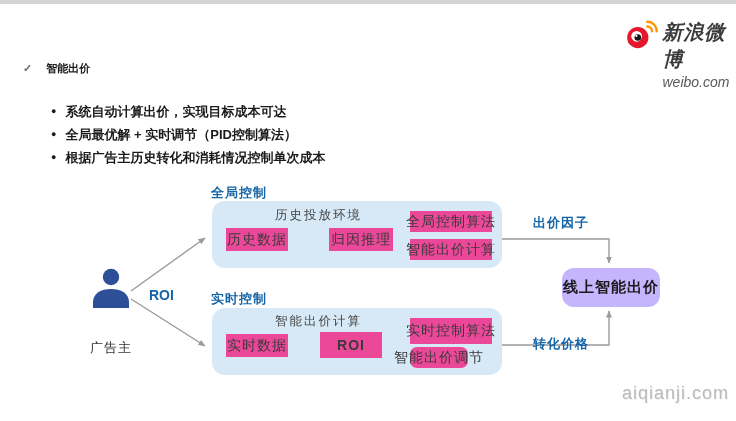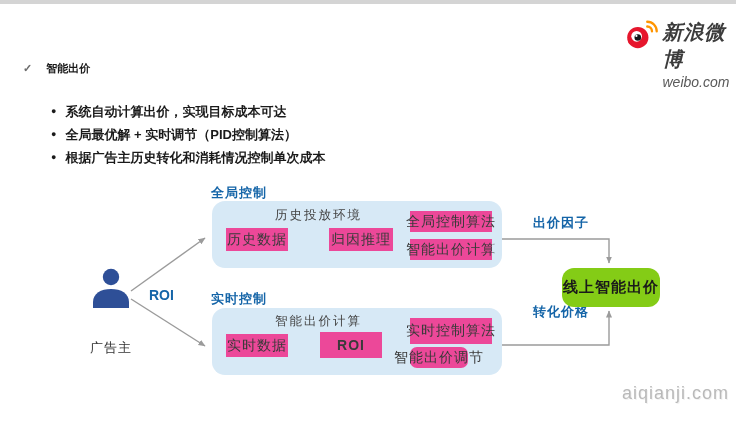--- a/index.html
+++ b/index.html
@@ -22,21 +22,21 @@
   .bullets{left:36px;top:88px;margin:15px;padding:0;list-style:none;}
   .bullets li{height:15px;margin-bottom:8px;font-size:13px;font-weight:bold;color:#1a1a1a;white-space:nowrap;}
   .bullets .dot{display:inline-block;font-size:9px;vertical-align:2px;margin-right:9px;color:#1a1a1a;}
   .bullets li.red, .bullets li.red .dot{color:#c00000;}
   
   .container{background:#d7e9f6;border-radius:13px;}
   .node{background:#ec4899;color:#3a3a3a;font-size:14px;letter-spacing:1px;
         display:flex;align-items:center;justify-content:center;white-space:nowrap;}
   .blue-label{color:#1565a8;font-size:13px;font-weight:bold;letter-spacing:1px;white-space:nowrap;}
   .env-label{color:#444;font-size:12.5px;letter-spacing:2px;white-space:nowrap;}
-  .output-box{background:#84cc16;border-radius:12px;display:flex;align-items:center;justify-content:center;
+  .output-box{background:#c4b5fd;border-radius:12px;display:flex;align-items:center;justify-content:center;
               font-size:15px;font-weight:bold;color:#1a1a1a;letter-spacing:1px;}
   .actor-label{font-size:13px;color:#333;text-align:center;letter-spacing:1px;margin-top:28px;}
   .roi-big{font-size:14px;font-weight:bold;color:#1565a8;}
   .arrow-layer{left:0;top:0;width:736px;height:421px;pointer-events:none;}
   
   .watermark{right:7px;top:383px;font-size:18px;color:#b9b9b9;letter-spacing:1px;
              text-shadow:1px 1px 0 #f2f2f2;}
 </style>
 </head>
 <body>
@@ -104,17 +104,17 @@
 <div class="abs node" style="left:410px;top:239px;width:82px;height:21px;">智能出价计算</div>
 <div class="abs blue-label" style="left:533px;top:214px;">出价因子</div>
 
 <div class="abs blue-label" style="left:211px;top:290px;">实时控制</div>
 <div class="abs container" style="left:212px;top:308px;width:290px;height:67px;"></div>
 <div class="abs env-label" style="left:275px;top:313px;">智能出价计算</div>
 <div class="abs node" style="left:226px;top:334px;width:62px;height:23px;text-align:center;">实时数据</div>
 <div class="abs node" style="left:320px;top:332px;width:62px;height:26px;font-weight:bold;">ROI</div>
 <div class="abs node" style="left:410px;top:318px;width:82px;height:26px;">实时控制算法</div>
 <div class="abs node" style="left:410px;top:347px;width:58px;height:21px;border-radius:7px;">智能出价调节</div>
-<div class="abs blue-label" style="left:533px;top:303px;">转化价格</div>
+<div class="abs blue-label" style="left:533px;top:335px;">转化价格</div>
 
 <div class="abs output-box" style="left:562px;top:268px;width:98px;height:39px;">线上智能出价</div>
 
 <div class="abs watermark">aiqianji.com</div>
 
 </body></html>

